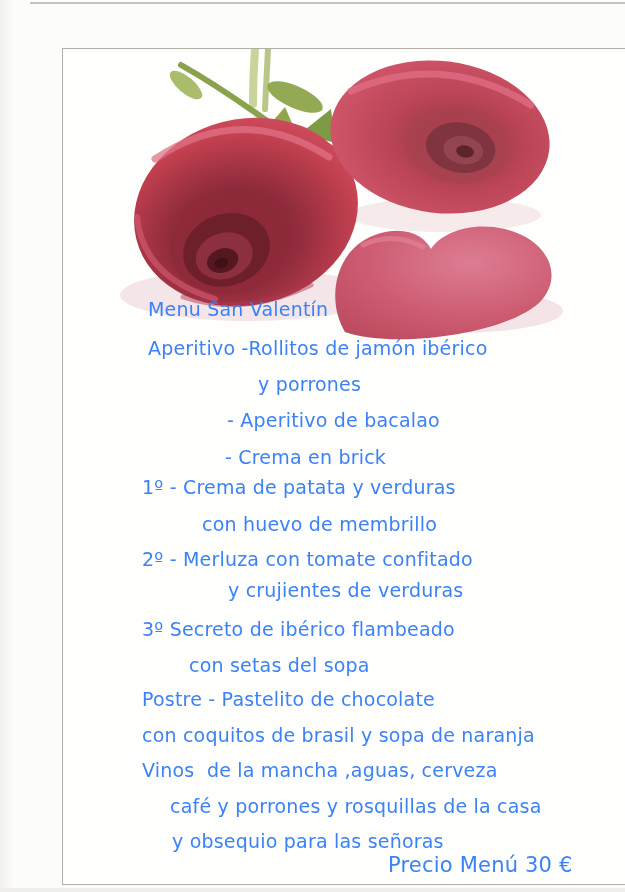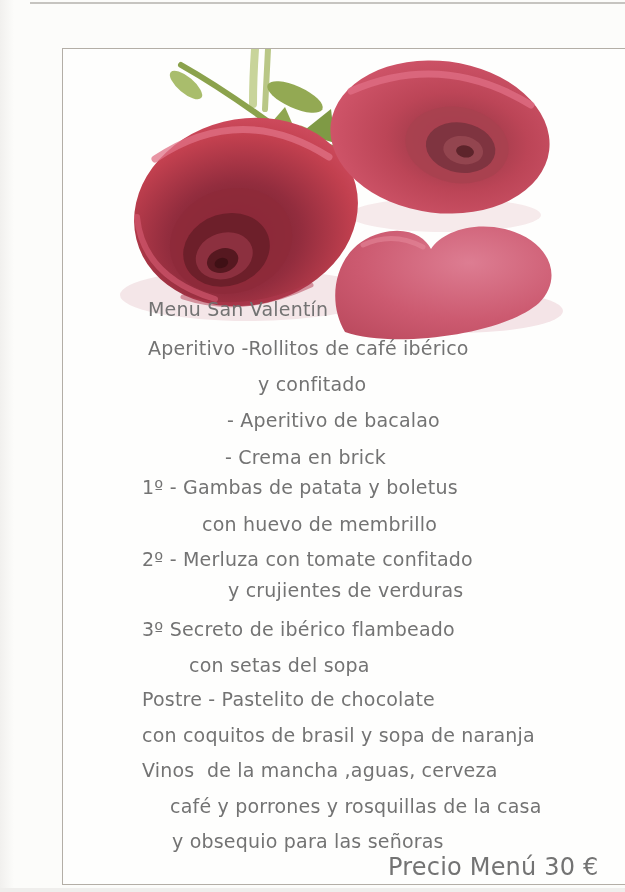--- a/index.html
+++ b/index.html
@@ -28,26 +28,26 @@
     box-sizing:border-box;
     background:#fefefd;
   }
   .photo{
     position:absolute;left:63px;top:49px;
   }
   .line{
     position:absolute;
     font-family:"DejaVu Sans", cursive;
     font-size:19px;
-    color:#737373;
+    color:#3b82f6;
     letter-spacing:.2px;
     white-space:pre;
   }
   .price{
-    font-size:24px;
+    font-size:21px;
   }
 </style>
 </head>
 <body>
 
 <div>
 
   <div class="scan-edge-top"></div>
   <div class="left-shadow"></div>
   <div class="frame"></div>
@@ -125,25 +125,25 @@
                C 262 250 272 196 318 184
                C 345 177 362 188 368 200
                C 378 184 408 172 442 180
                C 486 191 502 228 476 254
                C 440 286 330 300 282 283 Z" fill="url(#gHeart)"></path>
       <path d="M 300 196 Q 330 182 360 198" stroke="#e4879a" stroke-width="5" fill="none" opacity="0.6" stroke-linecap="round"></path>
     </g>
   </svg>
 
   <div class="line" style="left:148px; top:298px">Menu San Valentín</div>
-  <div class="line" style="left:148px; top:337px">Aperitivo -Rollitos de café ibérico</div>
-  <div class="line" style="left:258px; top:373px">y confitado</div>
+  <div class="line" style="left:148px; top:337px">Aperitivo -Rollitos de jamón ibérico</div>
+  <div class="line" style="left:258px; top:373px">y porrones</div>
   <div class="line" style="left:227px; top:409px">- Aperitivo de bacalao</div>
   <div class="line" style="left:225px; top:446px">- Crema en brick</div>
-  <div class="line" style="left:142px; top:476px">1º - Gambas de patata y boletus</div>
+  <div class="line" style="left:142px; top:476px">1º - Crema de patata y verduras</div>
   <div class="line" style="left:202px; top:513px">con huevo de membrillo</div>
   <div class="line" style="left:142px; top:548px">2º - Merluza con tomate confitado</div>
   <div class="line" style="left:228px; top:579px">y crujientes de verduras</div>
   <div class="line" style="left:142px; top:618px">3º Secreto de ibérico flambeado</div>
   <div class="line" style="left:189px; top:654px">con setas del sopa</div>
   <div class="line" style="left:142px; top:688px">Postre - Pastelito de chocolate</div>
   <div class="line" style="left:142px; top:724px">con coquitos de brasil y sopa de naranja</div>
   <div class="line" style="left:142px; top:759px">Vinos  de la mancha ,aguas, cerveza</div>
   <div class="line" style="left:170px; top:795px">café y porrones y rosquillas de la casa</div>
   <div class="line" style="left:172px; top:830px">y obsequio para las señoras</div>

